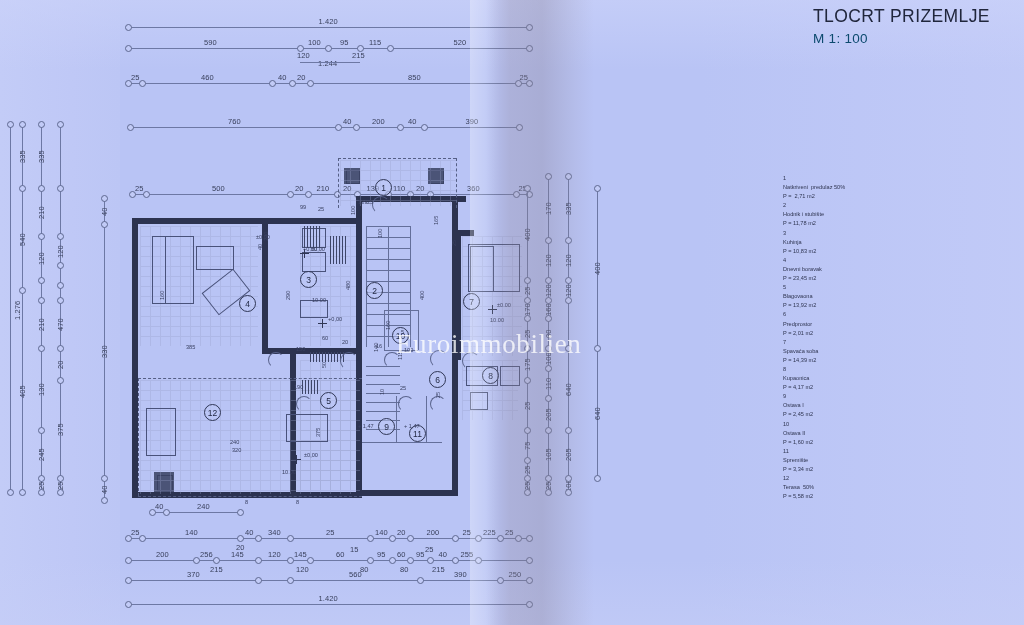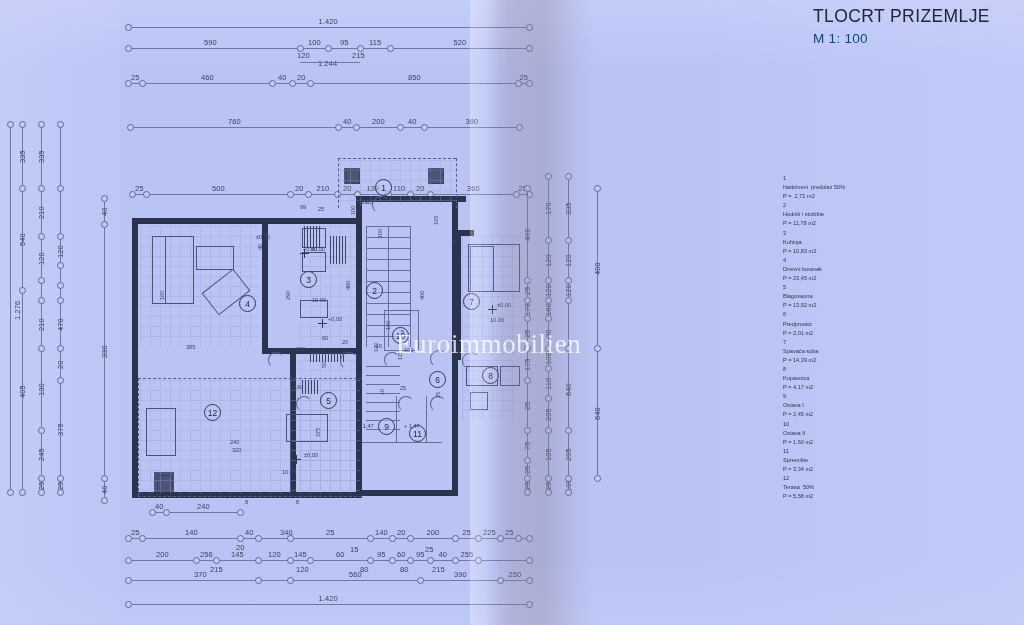--- a/index.html
+++ b/index.html
@@ -385,21 +385,21 @@
       <div class="tick" style="left: 149px; top: 509px;"></div>
       <div class="tick" style="left: 163px; top: 509px;"></div>
       <div class="tick" style="left: 237px; top: 509px;"></div>
       <div class="ln hl" style="left: 128px; top: 538px; width: 14px; height: 1px;"></div>
       <div class="t dim" style="left: 131px; top: 529px;">25</div>
       <div class="ln hl" style="left: 142px; top: 538px; width: 98px; height: 1px;"></div>
       <div class="t dim" style="left: 185px; top: 529px;">140</div>
       <div class="ln hl" style="left: 240px; top: 538px; width: 18px; height: 1px;"></div>
       <div class="t dim" style="left: 245px; top: 529px;">40</div>
       <div class="ln hl" style="left: 258px; top: 538px; width: 32px; height: 1px;"></div>
-      <div class="t dim" style="left: 280px; top: 529px;">340</div>
+      <div class="t dim" style="left: 268px; top: 529px;">340</div>
       <div class="ln hl" style="left: 290px; top: 538px; width: 80px; height: 1px;"></div>
       <div class="t dim" style="left: 326px; top: 529px;">25</div>
       <div class="ln hl" style="left: 370px; top: 538px; width: 22px; height: 1px;"></div>
       <div class="t dim" style="left: 375px; top: 529px;">140</div>
       <div class="ln hl" style="left: 392px; top: 538px; width: 18px; height: 1px;"></div>
       <div class="t dim" style="left: 397px; top: 529px;">20</div>
       <div class="ln hl" style="left: 410px; top: 538px; width: 45px; height: 1px;"></div>
       <div class="t dim" style="left: 426.5px; top: 529px;">200</div>
       <div class="ln hl" style="left: 455px; top: 538px; width: 23px; height: 1px;"></div>
       <div class="t dim" style="left: 462.5px; top: 529px;">25</div>
@@ -459,21 +459,21 @@
       <div class="tick" style="left: 427px; top: 557px;"></div>
       <div class="tick" style="left: 452px; top: 557px;"></div>
       <div class="tick" style="left: 475px; top: 557px;"></div>
       <div class="tick" style="left: 526px; top: 557px;"></div>
       <div class="t dim" style="left: 210px; top: 566px;">215</div>
       <div class="t dim" style="left: 296px; top: 566px;">120</div>
       <div class="t dim" style="left: 360px; top: 566px;">80</div>
       <div class="t dim" style="left: 400px; top: 566px;">80</div>
       <div class="t dim" style="left: 432px; top: 566px;">215</div>
       <div class="ln hl" style="left: 128px; top: 580px; width: 130px; height: 1px;"></div>
-      <div class="t dim" style="left: 194px; top: 571px;">370</div>
+      <div class="t dim" style="left: 187px; top: 571px;">370</div>
       <div class="ln hl" style="left: 258px; top: 580px; width: 32px; height: 1px;"></div>
       <div class="ln hl" style="left: 290px; top: 580px; width: 130px; height: 1px;"></div>
       <div class="t dim" style="left: 349px; top: 571px;">560</div>
       <div class="ln hl" style="left: 420px; top: 580px; width: 80px; height: 1px;"></div>
       <div class="t dim" style="left: 454px; top: 571px;">390</div>
       <div class="ln hl" style="left: 500px; top: 580px; width: 29px; height: 1px;"></div>
       <div class="t dim" style="left: 508.5px; top: 571px;">250</div>
       <div class="tick" style="left: 125px; top: 577px;"></div>
       <div class="tick" style="left: 255px; top: 577px;"></div>
       <div class="tick" style="left: 287px; top: 577px;"></div>

